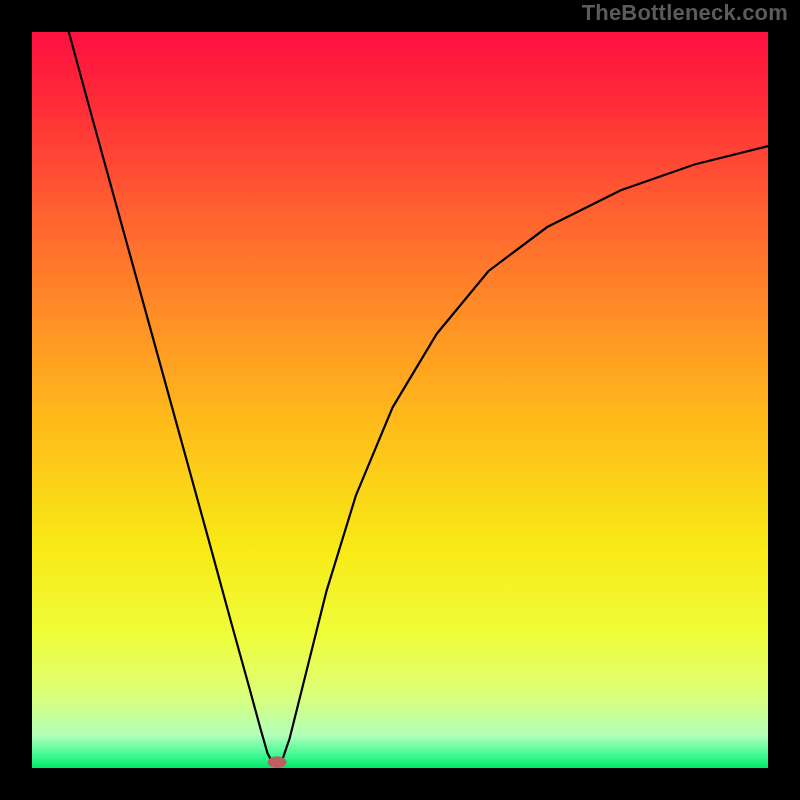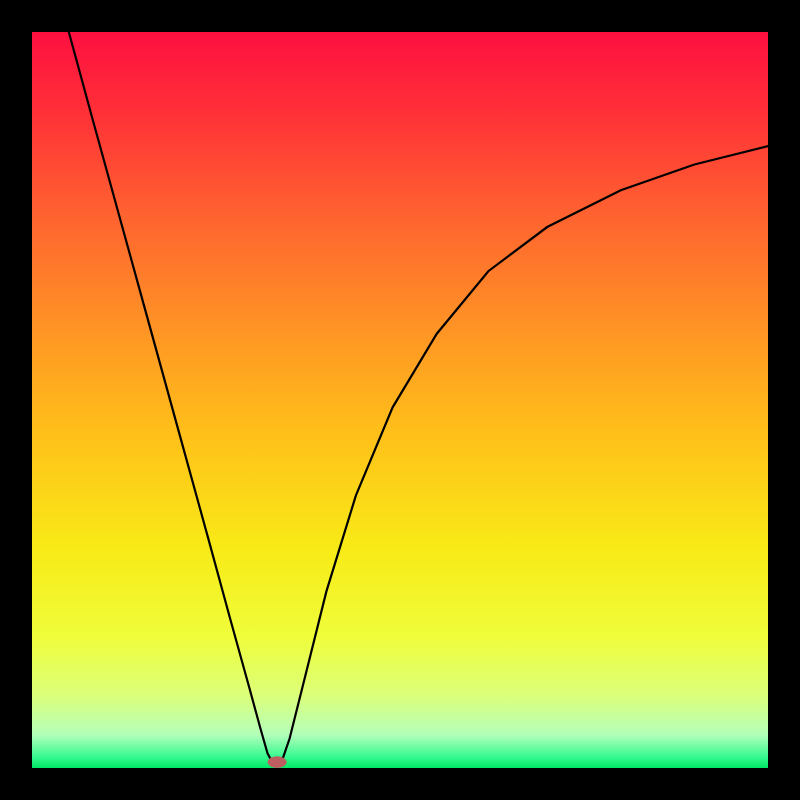--- a/index.html
+++ b/index.html
@@ -28,20 +28,21 @@
     width: 736px;
     height: 736px;
     overflow: hidden;
   }
   svg { display: block; }
 </style>
 </head>
 <body>
 <div class="container">
 
+  <div class="watermark">TheBottleneck.com</div>
 
   <div class="plot-area">
     <svg id="chart-svg" width="736" height="736" viewBox="0 0 736 736" preserveAspectRatio="none">
       <defs>
         <linearGradient id="bg-grad" x1="0" y1="0" x2="0" y2="1">
         <stop offset="0%" stop-color="#fd1040"></stop>
             <stop offset="10%" stop-color="#ff2d38"></stop>
             <stop offset="25%" stop-color="#ff6330"></stop>
             <stop offset="40%" stop-color="#ff9325"></stop>
             <stop offset="55.00000000000001%" stop-color="#ffc119"></stop>

